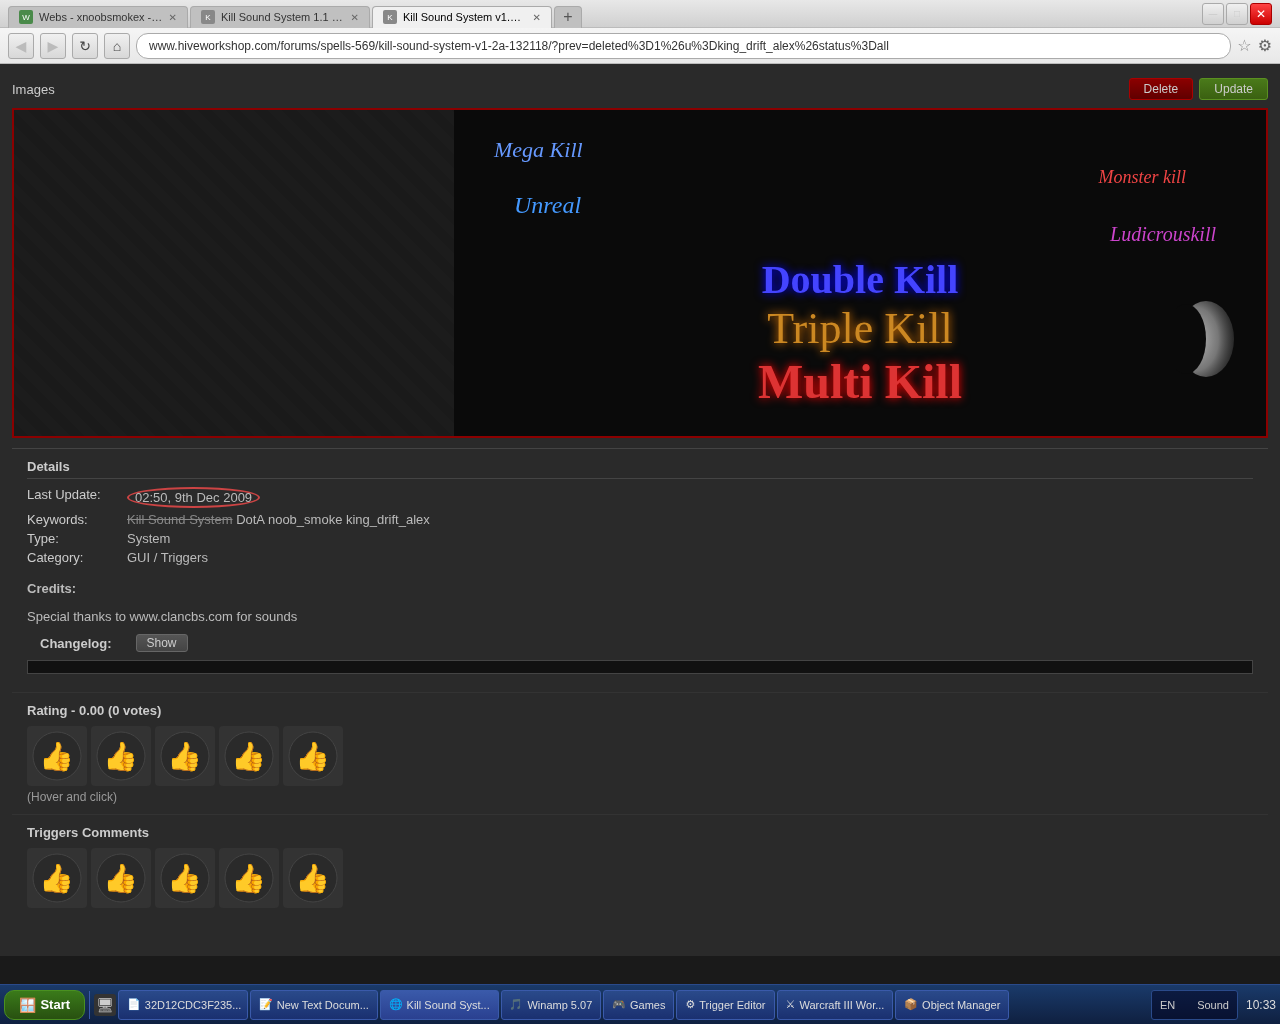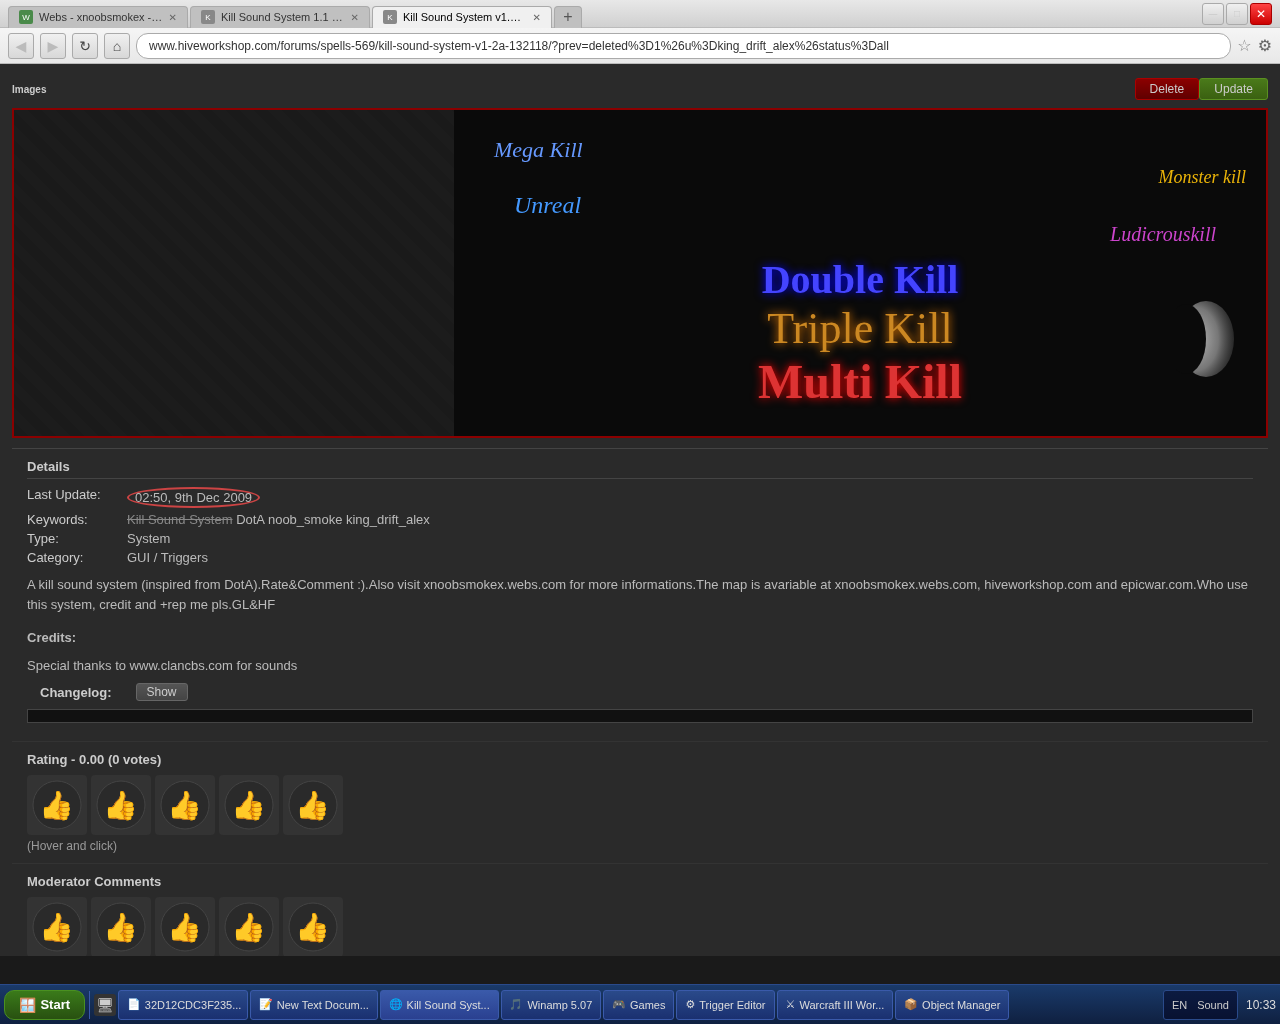--- a/index.html
+++ b/index.html
@@ -101,26 +101,26 @@
       border-bottom: 1px solid #444;
     }
     .section-header-bar {
       display: flex;
       justify-content: space-between;
       align-items: center;
       margin-bottom: 8px;
     }
     .section-title {
       color: #ccc;
-      font-weight: bold;
-      font-size: 10px;
+      font-weight: normal;
+      font-size: 13px;
     }
     .header-buttons {
       display: flex;
-      gap: 0;
+      gap: 6px;
     }
     .btn-delete {
       background: linear-gradient(to bottom, #8B0000, #600000);
       border: 1px solid #a00;
       color: #ccc;
       padding: 3px 14px;
       border-radius: 3px;
       cursor: pointer;
       font-size: 12px;
     }
@@ -157,21 +157,21 @@
       flex: 1;
       background: #0a0a0a;
       display: flex;
       flex-direction: column;
       justify-content: center;
       align-items: center;
       padding: 20px;
       position: relative;
     }
     .kill-text-mega { color: #6699ff; font-size: 22px; font-family: 'Times New Roman', serif; font-style: italic; align-self: flex-start; margin-left: 20px; }
-    .kill-text-monster { color: #eab308; font-size: 18px; font-family: 'Times New Roman', serif; font-style: italic; align-self: flex-end; }
+    .kill-text-monster { color: #ef4444; font-size: 18px; font-family: 'Times New Roman', serif; font-style: italic; align-self: flex-end; margin-right: 60px; }
     .kill-text-unreal { color: #4499ff; font-size: 24px; font-family: 'Times New Roman', serif; font-style: italic; align-self: flex-start; margin-left: 40px; }
     .kill-text-ludicrous { color: #cc44cc; font-size: 20px; font-family: 'Times New Roman', serif; font-style: italic; align-self: flex-end; margin-right: 30px; }
     .kill-text-double { color: #4444ff; font-size: 40px; font-family: 'Georgia', serif; font-weight: bold; text-shadow: 0 0 10px #0000ff; }
     .kill-text-triple { color: #cc8822; font-size: 44px; font-family: 'Georgia', serif; font-weight: normal; text-shadow: 0 0 10px #ff8800; }
     .kill-text-multi { color: #dd3333; font-size: 48px; font-family: 'Georgia', serif; font-weight: bold; text-shadow: 0 0 10px #ff0000; }
     .moon-graphic {
       position: absolute;
       right: 10px;
       bottom: 30px;
       width: 60px;
@@ -368,21 +368,21 @@
     }
     .taskbar-right {
       margin-left: auto;
       display: flex;
       align-items: center;
       gap: 8px;
     }
     .sys-tray {
       display: flex;
       align-items: center;
-      gap: 10px;
+      gap: 22px;
       background: rgba(0,0,30,0.5);
       border: 1px solid #2a4a8a;
       border-radius: 3px;
       padding: 2px 8px;
       height: 30px;
     }
     .tray-text {
       color: #ccc;
       font-size: 11px;
     }
@@ -503,21 +503,20 @@
       </div>
       <div class="detail-row">
         <span class="detail-label">Type:</span>
         <span class="detail-value">System</span>
       </div>
       <div class="detail-row">
         <span class="detail-label">Category:</span>
         <span class="detail-value">GUI / Triggers</span>
       </div>
 
-      <div class="description-text">A kill sound system (inspired from DotA).Rate&amp;Comment :).Also visit xnoobsmokex.webs.com for more informations.The map is avariable at xnoobsmokex.webs.com, hiveworkshop.com and epicwar.com.Who use this system, credit and +rep me pls.GL&amp;HF</div>
 
       <div class="credits-text" style="margin-top:14px;"><strong>Credits:</strong></div>
       <div class="credits-text">Special thanks to www.clancbs.com for sounds</div>
 
       <div class="changelog-row">
         <span class="changelog-label">Changelog:</span>
         <button class="btn-show">Show</button>
       </div>
       <div class="changelog-bar"></div>
     </div>
@@ -554,21 +553,21 @@
           <svg viewBox="0 0 50 50" xmlns="http://www.w3.org/2000/svg">
             <circle cx="25" cy="25" r="24" fill="#2a2a2a" stroke="#444" stroke-width="1"></circle>
             <text x="25" y="35" text-anchor="middle" font-size="28" fill="#555">👍</text>
           </svg>
         </div>
       </div>
       <div class="hover-text">(Hover and click)</div>
     </div>
 
     <div class="mod-section">
-      <div class="mod-title">Moderator Comments</div>
+      <div class="mod-title">Triggers Comments</div>
       <div class="mod-stars">
         <div class="star-img">
           <svg viewBox="0 0 50 50" xmlns="http://www.w3.org/2000/svg">
             <circle cx="25" cy="25" r="24" fill="#2a2a2a" stroke="#444" stroke-width="1"></circle>
             <text x="25" y="35" text-anchor="middle" font-size="28" fill="#555">👍</text>
           </svg>
         </div>
         <div class="star-img">
           <svg viewBox="0 0 50 50" xmlns="http://www.w3.org/2000/svg">
             <circle cx="25" cy="25" r="24" fill="#2a2a2a" stroke="#444" stroke-width="1"></circle>

